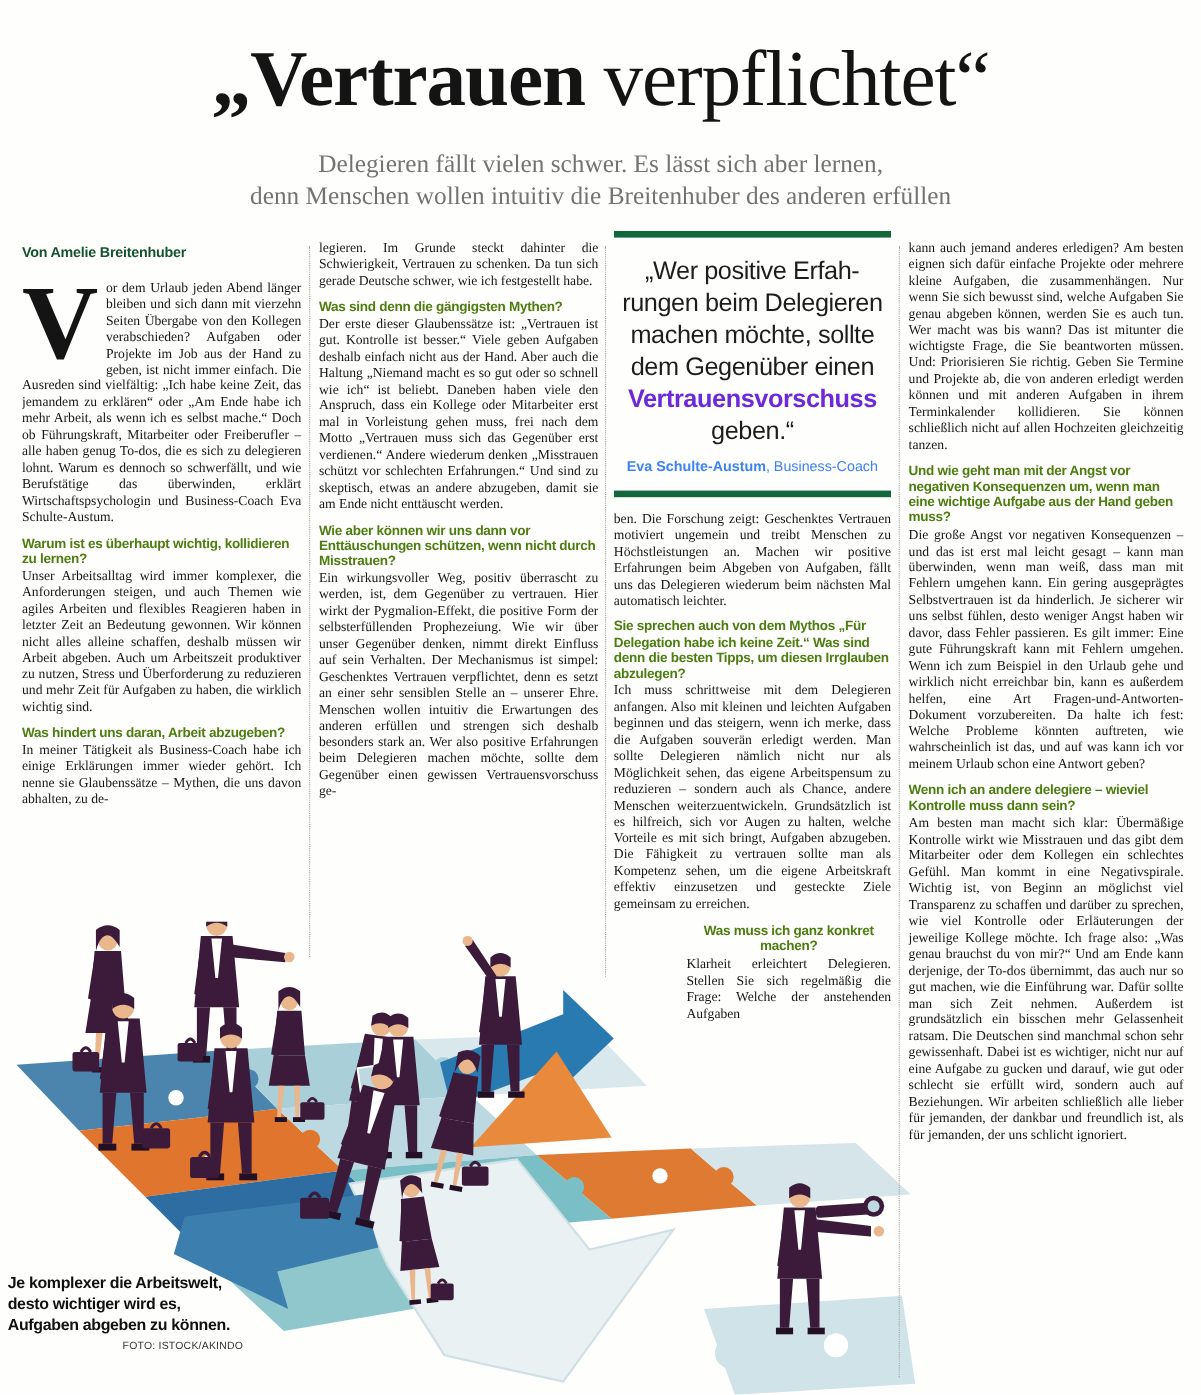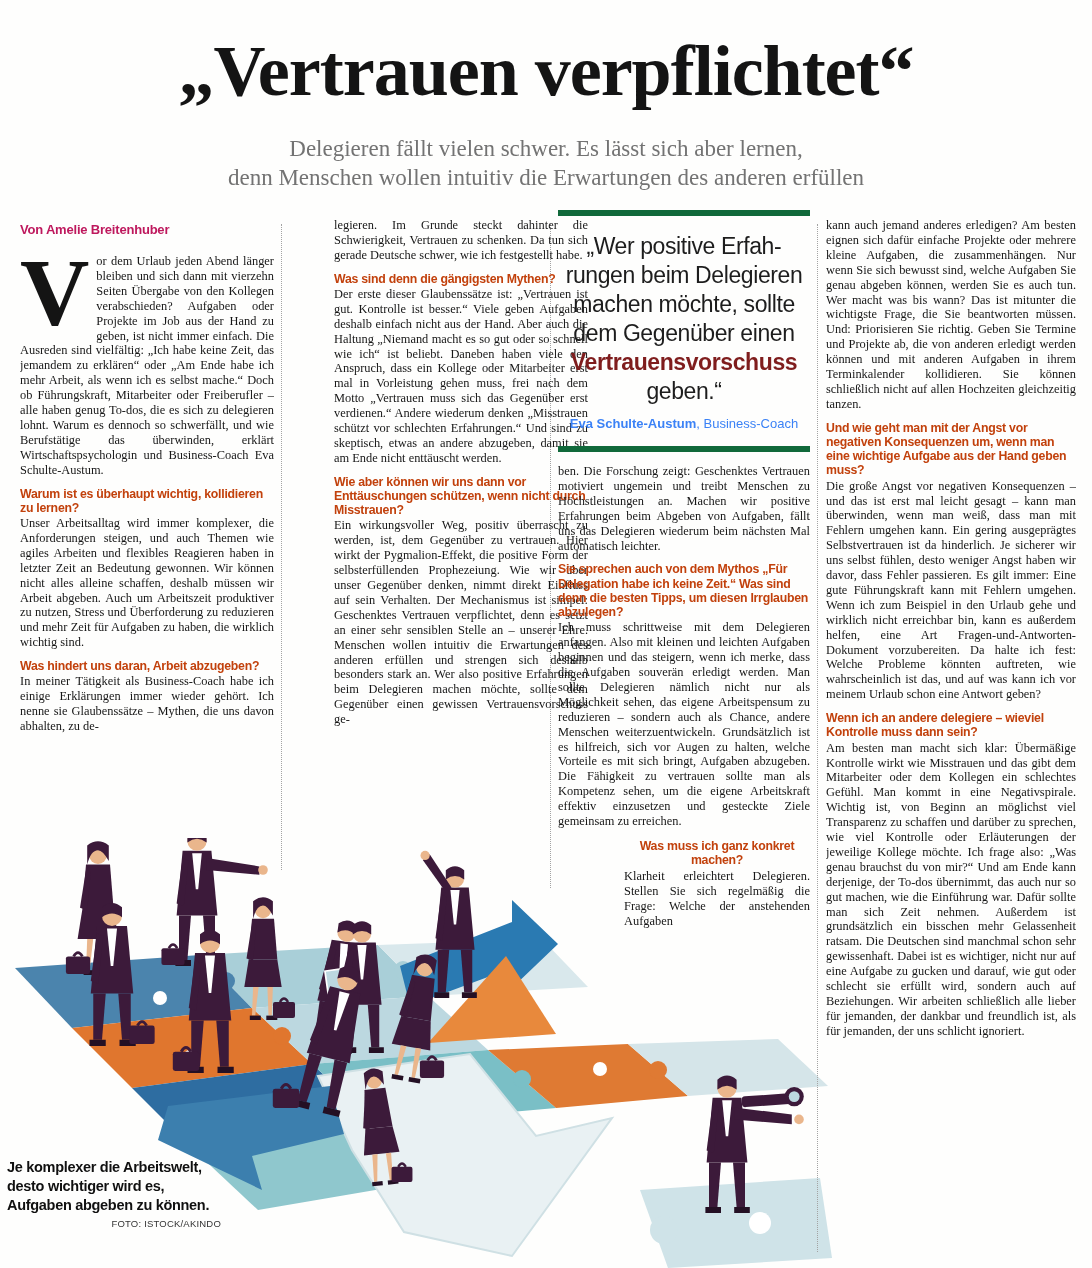--- a/index.html
+++ b/index.html
@@ -2,50 +2,50 @@
 <html lang="de" style="--accent: #11693b;"><head>
 <meta charset="utf-8">
 <style>
   html,body{margin:0;padding:0;background:#ffffff;}
   .page{position:relative;width:1092px;height:1268px;background:#fefefd;overflow:hidden;
         font-family:"Liberation Serif",serif;color:#1a1a1a;}
 
   
   .headline{position:absolute;top:34px;left:0;right:0;margin:0;text-align:center;
             font:700 72px/1.05 "Liberation Serif",serif;color:#141414;letter-spacing:-1px;}
-  .headline .hl-r{font-weight:700;margin-top:36px;}
+  .headline .hl-r{font-weight:400;margin-top:36px;}
   .subtitle{position:absolute;top:134px;left:0;right:0;text-align:center;
             font:400 23px/29px "Liberation Serif",serif;color:#737373;}
 
   
   .col{position:absolute;z-index:2;overflow:hidden;}
   .c1{left:20px;top:222px;width:254px;height:652px;}
-  .c2{left:290px;top:218px;width:254px;height:672px;margin-left:44px;}
+  .c2{left:290px;top:218px;width:254px;height:672px;}
   .c3{left:558px;top:210px;width:252px;height:884px;}
   .c4{left:826px;top:218px;width:250px;height:1036px;}
 
-  .byline{font:700 13px/16px "Liberation Sans",sans-serif;letter-spacing:-0.2px;margin:0 0 16px 0;color:#be185d;}
+  .byline{font:700 13px/16px "Liberation Sans",sans-serif;letter-spacing:-0.2px;margin:0 0 16px 0;color:#14532d;}
   p.body{margin:0;font-size:12.4px;line-height:14.9px;text-align:justify;color:#161616;}
   h3.q{margin:9px 0 1px 0;font:700 12.3px/14.2px "Liberation Sans",sans-serif;
-       letter-spacing:-0.25px;color:#c2410c;text-align:left;}
+       letter-spacing:-0.25px;color:#4d7c0f;text-align:left;}
   .dropcap{float:left;font:700 96px/74px "Liberation Serif",serif;color:#141414;
            padding:2px 7px 0 0;}
 
   
   .vr{position:absolute;width:0;border-left:1px dotted #a3a3a3;z-index:1;}
   #vr1{left:281px;top:224px;height:646px;}
   #vr2{left:550px;top:224px;height:664px;}
   #vr3{left:817px;top:224px;height:1028px;}
 
   
   .pullquote{margin:0 0 12px 0;}
   .pq-bar{height:6px;background:var(--accent,#11693b);}
   .pq-text{margin:16px 4px 10px 4px;text-align:center;
            font:400 23px/29px "Liberation Sans",sans-serif;color:#1d1d1d;letter-spacing:-0.4px;}
-  .pq-text strong{font-weight:700;color:#7f1d1d;}
+  .pq-text strong{font-weight:700;color:#6d28d9;}
   .pq-attrib{margin:0 0 14px 0;text-align:center;font:400 13px/16px "Liberation Sans",sans-serif;color:#3b82f6;}
   .pq-attrib strong{font-weight:700;}
 
   
   .wrapblock{width:186px;margin-left:auto;margin-top:10px;}
   .wrapblock h3.q{text-align:center;margin:10px 0 2px 0;}
   .wrapblock p.body{text-align:justify;}
 
   
   .caption{position:absolute;left:7px;top:1158px;width:214px;z-index:3;}
@@ -59,21 +59,21 @@
 </style>
 </head>
 <body>
 
 <div class="page">
 
   <h1 class="headline"><span class="hl-b">„Vertrauen</span><span class="hl-r"> verpflichtet“</span></h1>
 
   <div class="subtitle">
     <div>Delegieren fällt vielen schwer. Es lässt sich aber lernen,</div>
-    <div>denn Menschen wollen intuitiv die Erwartungen des anderen erfüllen</div>
+    <div>denn Menschen wollen intuitiv die Breitenhuber des anderen erfüllen</div>
   </div>
 
   <svg class="illu" viewBox="0 0 832 430" role="img" aria-label="Illustration">
     <defs>
       <g id="fig-man">
         <path class="suit" d="M-12,-96 L12,-96 L17,-42 L-17,-42 Z"></path>
         <path class="shirt" d="M-4,-94 L4,-94 L1,-64 L-1,-64 Z"></path>
         <path class="suit" d="M-12,-90 L-17,-52 L-11,-50 L-7,-88 Z"></path>
         <circle class="skin" cx="0" cy="-104" r="8"></circle>
         <path class="suit" d="M-8,-111 Q0,-118 8,-111 L8,-103 Q0,-109 -8,-103 Z"></path>

